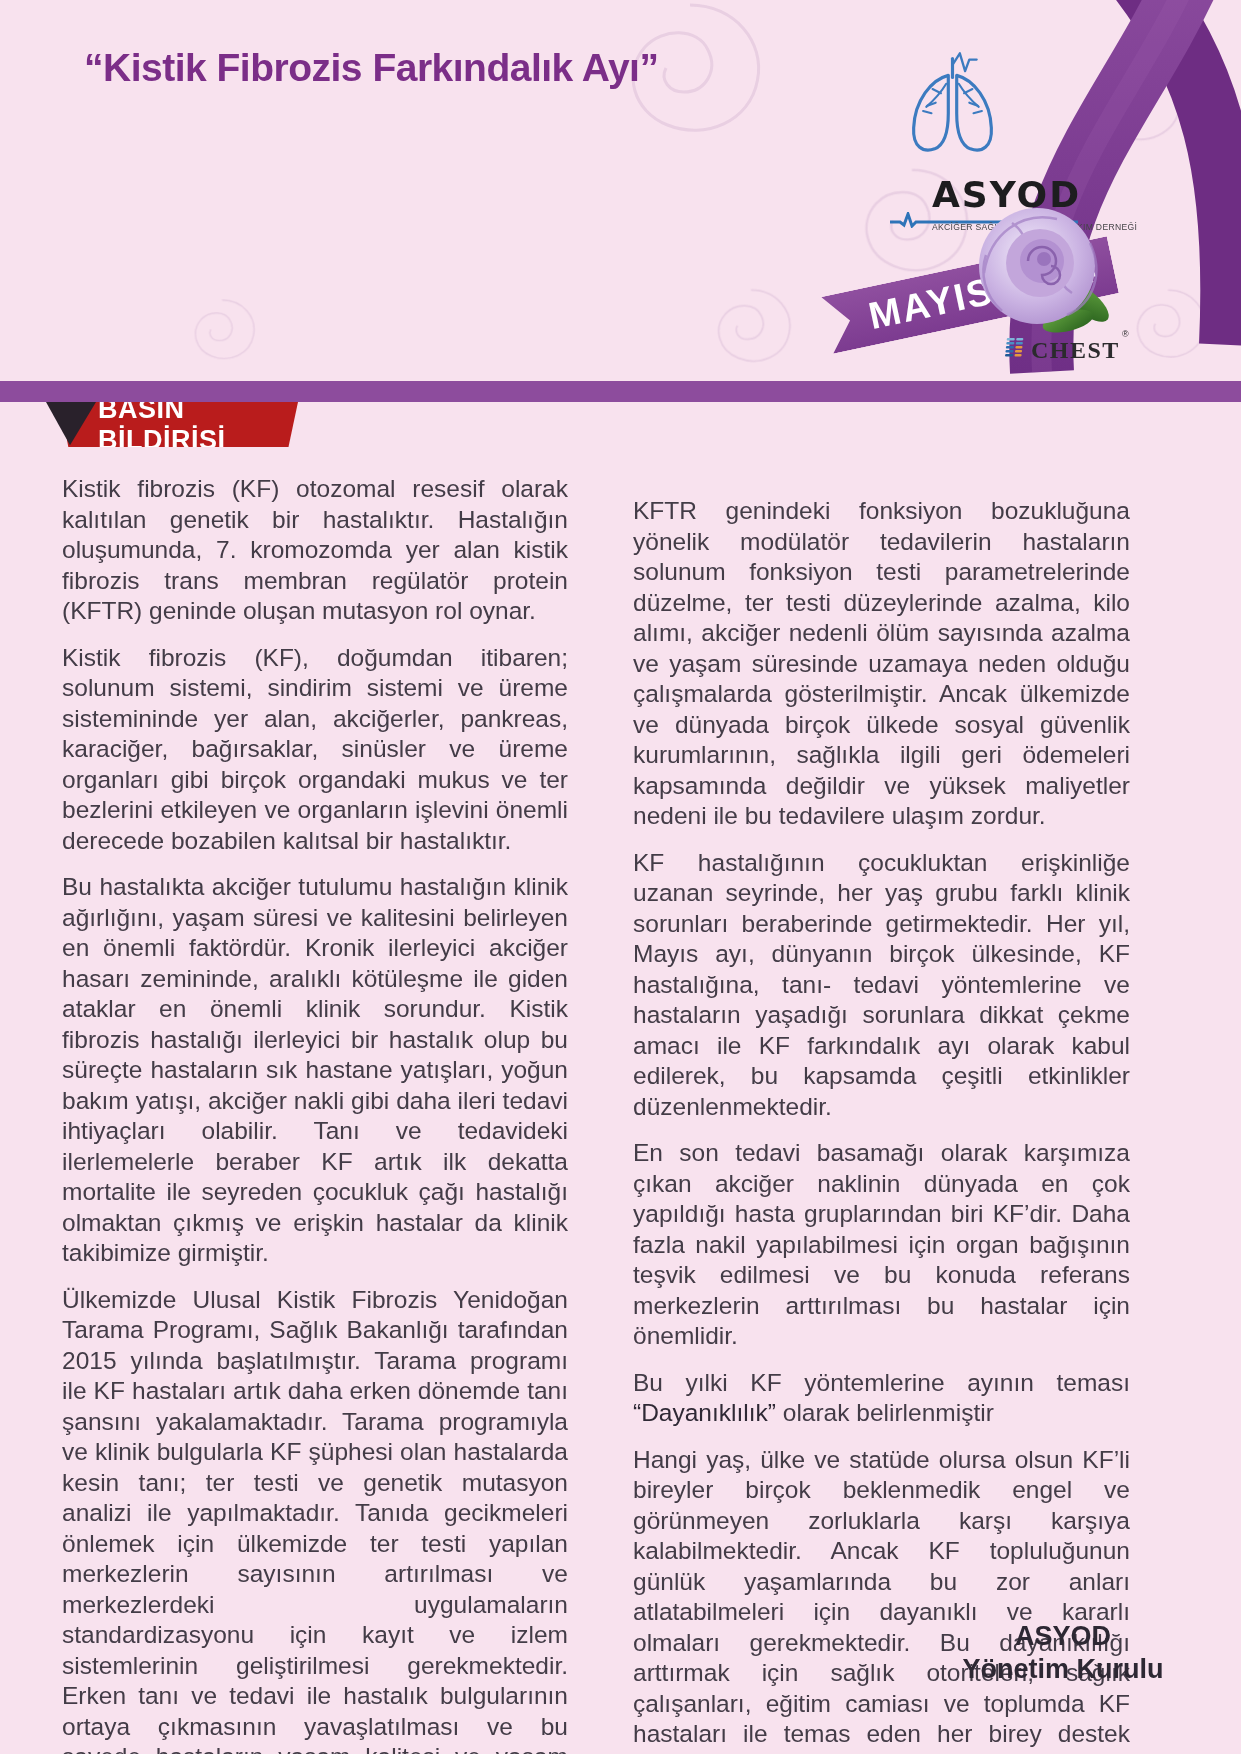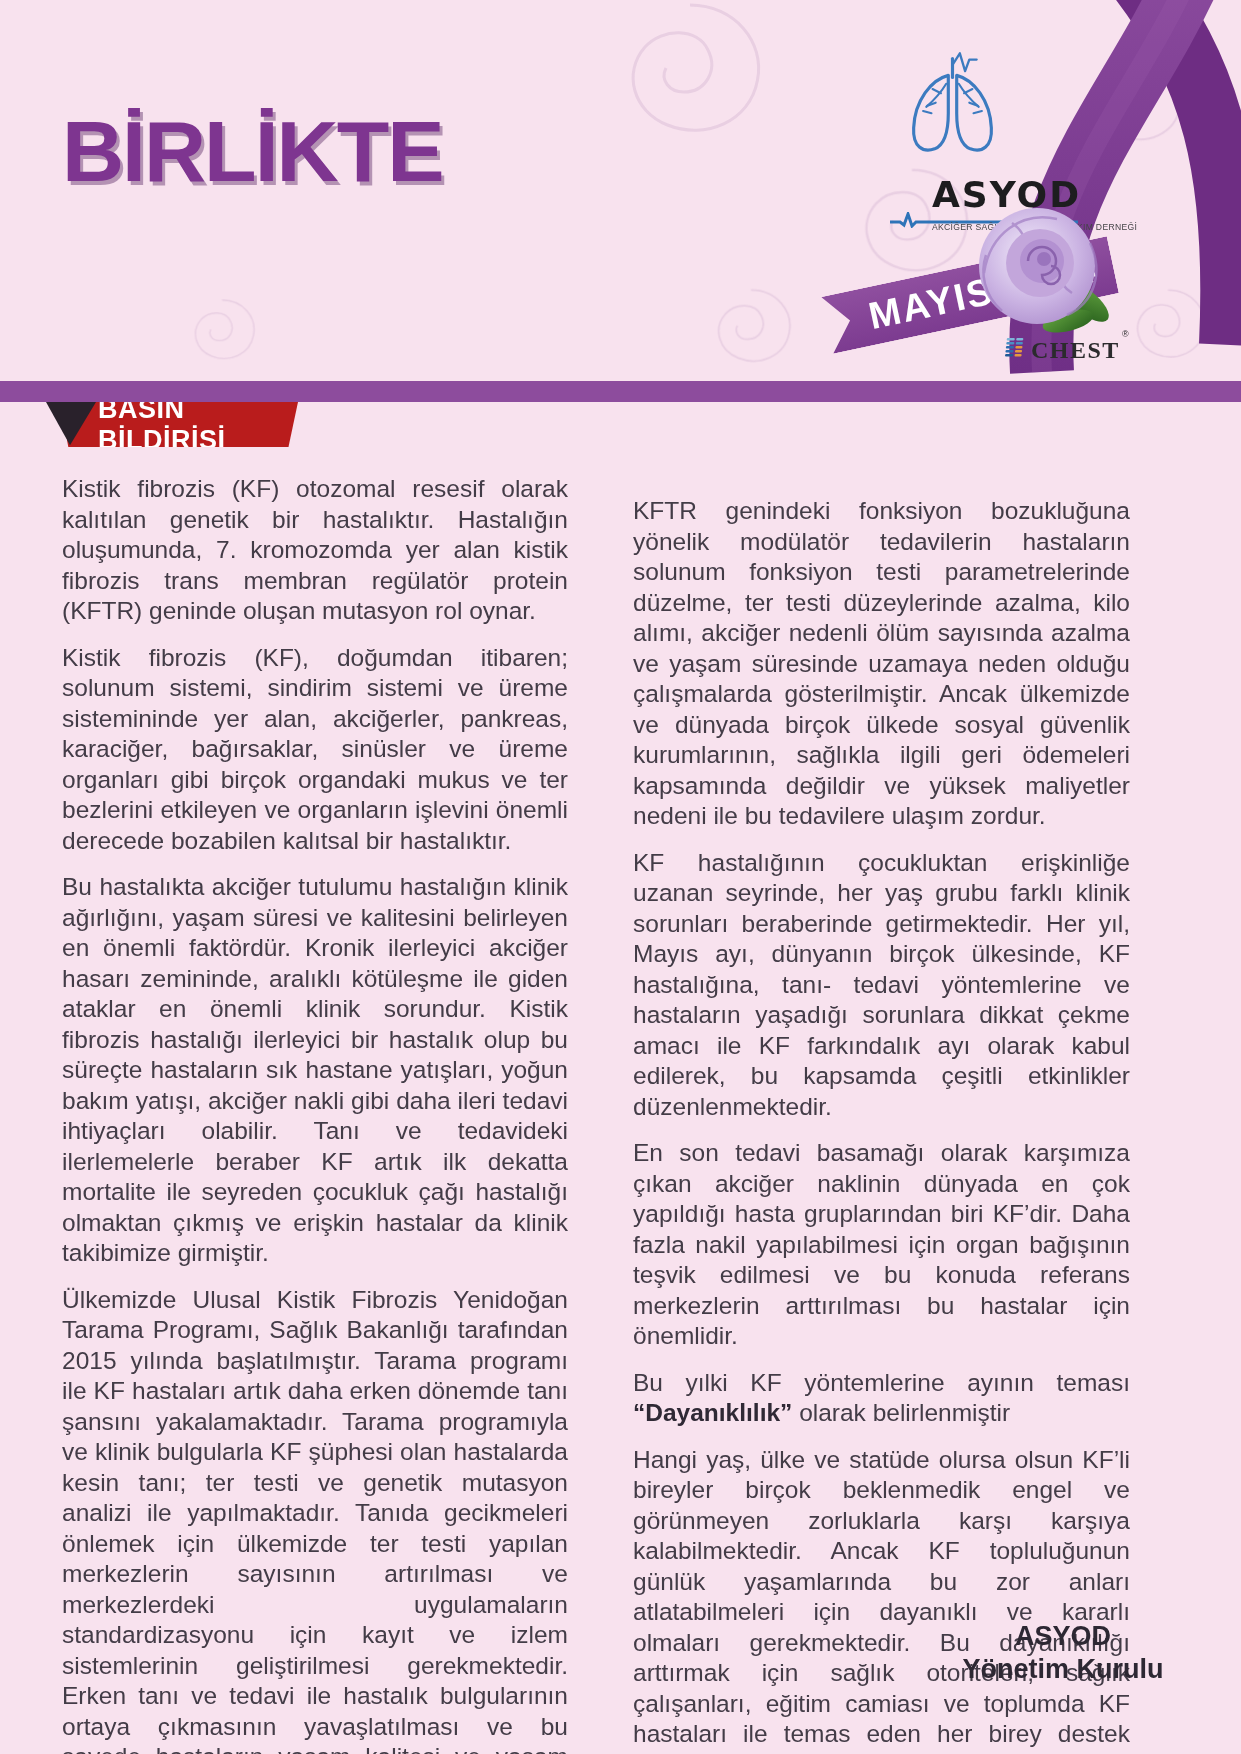--- a/index.html
+++ b/index.html
@@ -70,21 +70,21 @@
   .press-triangle{
     position:absolute; left:46px; top:402px; width:50px; height:45px;
     background:#29212b;
     clip-path:polygon(0% 0%, 100% 0%, 48% 96%);
   }
   
   .col{position:absolute; color:#433c47; font-size:24.5px; line-height:30.5px;}
   .col-left{left:62px; top:474px; width:506px;}
   .col-right{left:633px; top:496px; width:497px;}
   .col p{margin:0 0 16px 0; text-align:justify;}
-  .col p strong{font-weight:bold; color:#2f2935;}
+  .col p strong{font-weight:normal; color:#2f2935;}
   .signature{
     position:absolute; left:938px; top:1620px; width:250px;
     text-align:center; font-weight:bold; color:#2d2833;
     font-size:27px; line-height:33px;
   }
 </style>
 </head>
 <body>
 
 <div class="page">
@@ -117,22 +117,22 @@
       <linearGradient id="ribGrad" x1="0" y1="0" x2="0" y2="1">
         <stop offset="0" stop-color="#8a4a9d"></stop>
         <stop offset="1" stop-color="#6f2f86"></stop>
       </linearGradient>
     </defs>
     <path d="M 152,-30 C 232,70 258,170 250,345" fill="none" stroke="#6e2d83" stroke-width="62"></path>
     <path d="M 212,-30 C 150,110 52,190 62,372" fill="none" stroke="url(#ribGrad)" stroke-width="64"></path>
     <path d="M 212,-30 C 150,110 52,190 62,372" fill="none" stroke="#9a5cab" stroke-width="20" opacity="0.25"></path>
   </svg>
 
+  <div class="quote-title">“Kistik Fibrozis Farkındalık Ayı”</div>
   <div class="main-title">
-    <div>BİRLİKTE</div>
   </div>
 
   <div class="asyod-logo">
     <svg class="asyod-lungs" width="105" height="120" viewBox="0 0 100 114">
       <g fill="none" stroke="#3c7bc0" stroke-width="3" stroke-linecap="round" stroke-linejoin="round">
         <path d="M50,8 V26"></path>
         <path stroke-width="2.2" d="M50,14 L57,3 L62,20 L66,9 L73,9"></path>
         <path d="M46,24 C30,28 14,48 13,74 C12,92 22,98 33,94 C43,90 46,76 46,60 Z"></path>
         <path d="M54,24 C70,28 86,48 87,74 C88,92 78,98 67,94 C57,90 54,76 54,60 Z"></path>
         <g stroke-width="2">

